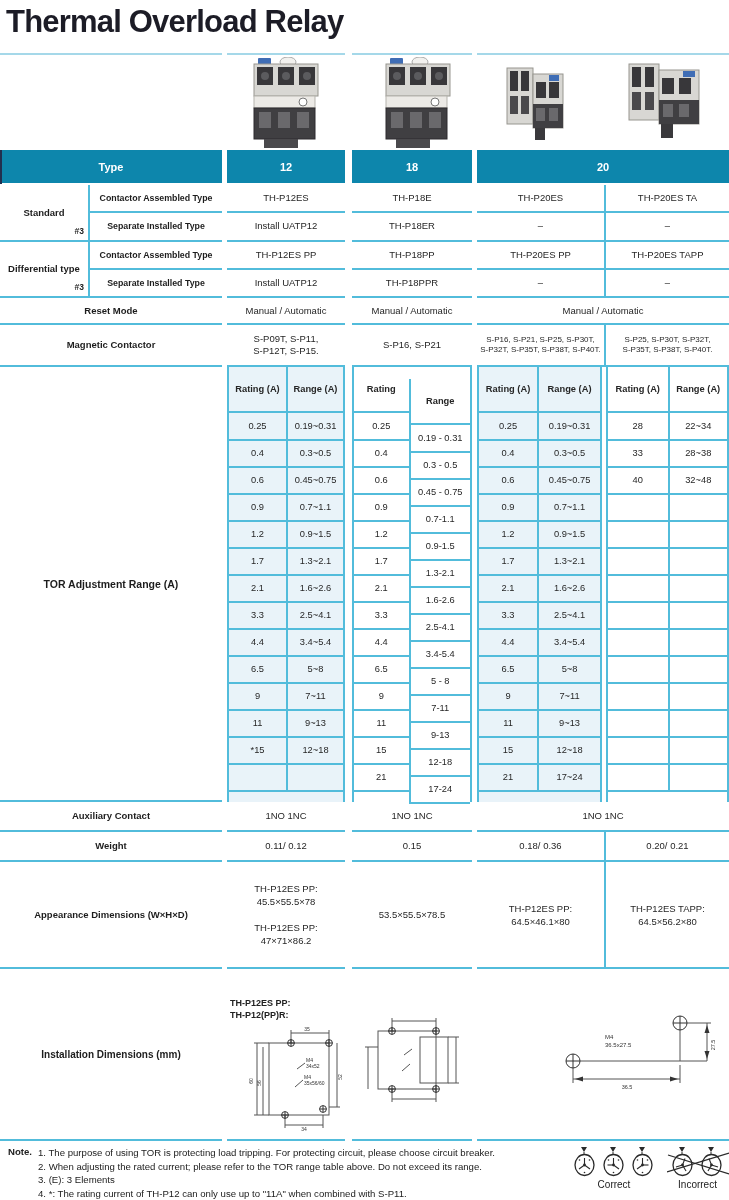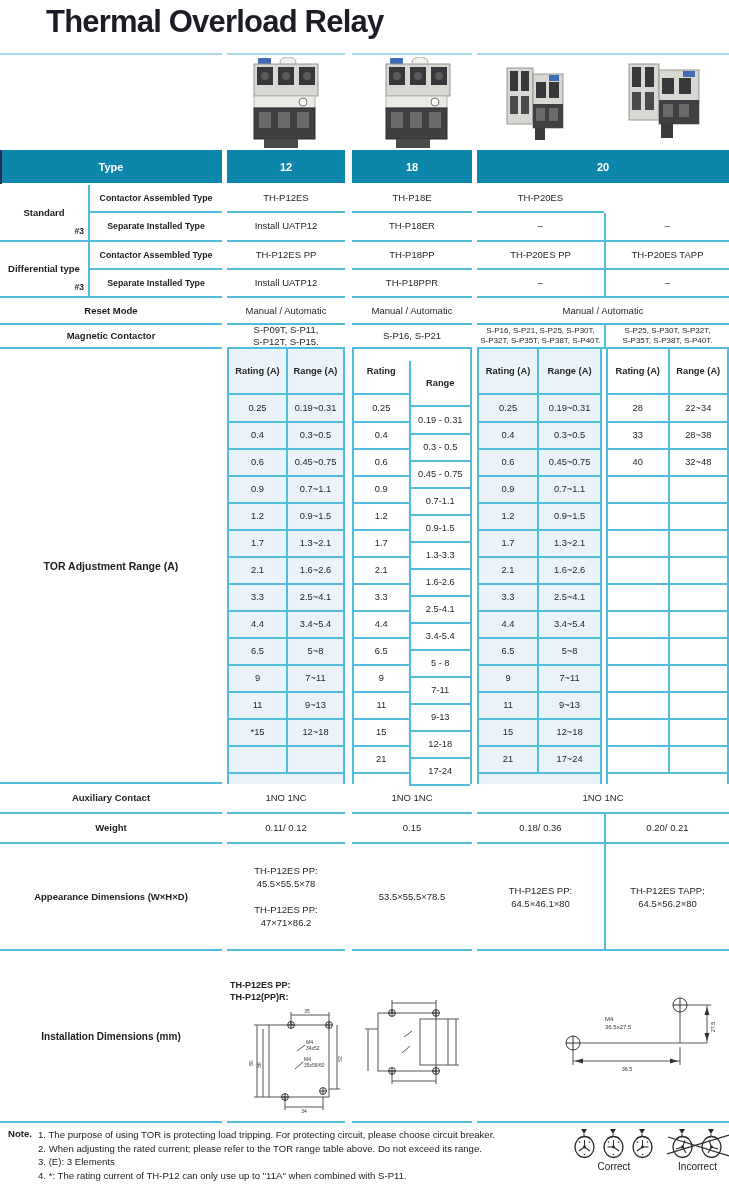--- a/index.html
+++ b/index.html
@@ -9,21 +9,21 @@
     --cellblue:#e9f3f9;
     --txt:#262626;
     --bold:#1d1d1d;
   }
   *{box-sizing:border-box;margin:0;padding:0;}
   html,body{width:729px;height:1200px;overflow:hidden;background:#fff;
     font-family:"Liberation Sans",sans-serif;color:var(--txt);}
   .page{position:relative;width:729px;height:1200px;}
 
   
-  .title-area{height:55px;position:relative;padding-left:40px;}
+  .title-area{height:55px;position:relative;}
   h1{font-size:31px;font-weight:700;color:#1c1c26;letter-spacing:-0.8px;
      padding:6px 0 0 6px;line-height:1.05;}
   .top-line{position:absolute;top:53px;height:2px;background:var(--cyl);}
   .tl-a{left:0;width:222px;}
   .tl-b{left:227px;width:118px;}
   .tl-c{left:352px;width:120px;}
   .tl-d{left:477px;width:252px;}
 
   
   .img-strip{height:95px;position:relative;}
@@ -50,21 +50,21 @@
 
   
   .row2x{display:flex;}
   .gcell{position:relative;width:88px;height:56.5px;border-bottom:2px solid var(--cy);
     display:flex;align-items:center;justify-content:center;font-weight:700;
     color:var(--bold);font-size:9.5px;text-align:center;line-height:11px;}
   .gnote{position:absolute;right:4px;bottom:3px;font-weight:700;font-size:8.5px;}
   .stack{display:flex;flex-direction:column;}
   .h-r{height:28.25px;}
   .sub{border-left:2px solid var(--cy);font-size:8.8px;}
-  .h-reset{height:27px;} .h-mag{height:24px;}
+  .h-reset{height:27px;} .h-mag{height:42px;}
   .small8{font-size:8px;line-height:10px;}
 
   
   .tor{display:flex;}
   .tor-label{width:222px;height:435px;border-bottom:2px solid var(--cy);
     display:flex;align-items:center;justify-content:center;font-weight:700;
     color:var(--bold);font-size:10.5px;}
   .tor-g{height:435px;border-left:2px solid var(--cy);border-right:2px solid var(--cy);}
   .g-blue{background:var(--cellblue);}
   .tg12{width:118px;} .tg18{width:120px;} .tg20a{width:125px;} .tg20b{width:123px;}
@@ -204,20 +204,21 @@
     </div>
     <div class="stack">
       <div class="r h-r">
         <div class="cell w-l2 sub lb">Contactor Assembled Type</div>
         <div class="gap gA"></div>
         <div class="cell w12">TH-P12ES</div>
         <div class="gap gB"></div>
         <div class="cell w18">TH-P18E</div>
         <div class="gap gC"></div>
         <div class="cell w20a">TH-P20ES</div>
+        <div class="cell w20b divL">TH-P20ES TA</div>
       </div>
       <div class="r h-r">
         <div class="cell w-l2 sub lb">Separate Installed Type</div>
         <div class="gap gA"></div>
         <div class="cell w12">Install UATP12</div>
         <div class="gap gB"></div>
         <div class="cell w18">TH-P18ER</div>
         <div class="gap gC"></div>
         <div class="cell w20a">–</div>
         <div class="cell w20b divL">–</div>
@@ -367,21 +368,21 @@
           <div class="tor-row">
             <div class="tc rating">0.9</div>
             <div class="tc range">0.7-1.1</div>
           </div>
           <div class="tor-row">
             <div class="tc rating">1.2</div>
             <div class="tc range">0.9-1.5</div>
           </div>
           <div class="tor-row">
             <div class="tc rating">1.7</div>
-            <div class="tc range">1.3-3.3</div>
+            <div class="tc range">1.3-2.1</div>
           </div>
           <div class="tor-row">
             <div class="tc rating">2.1</div>
             <div class="tc range">1.6-2.6</div>
           </div>
           <div class="tor-row">
             <div class="tc rating">3.3</div>
             <div class="tc range">2.5-4.1</div>
           </div>
           <div class="tor-row">

